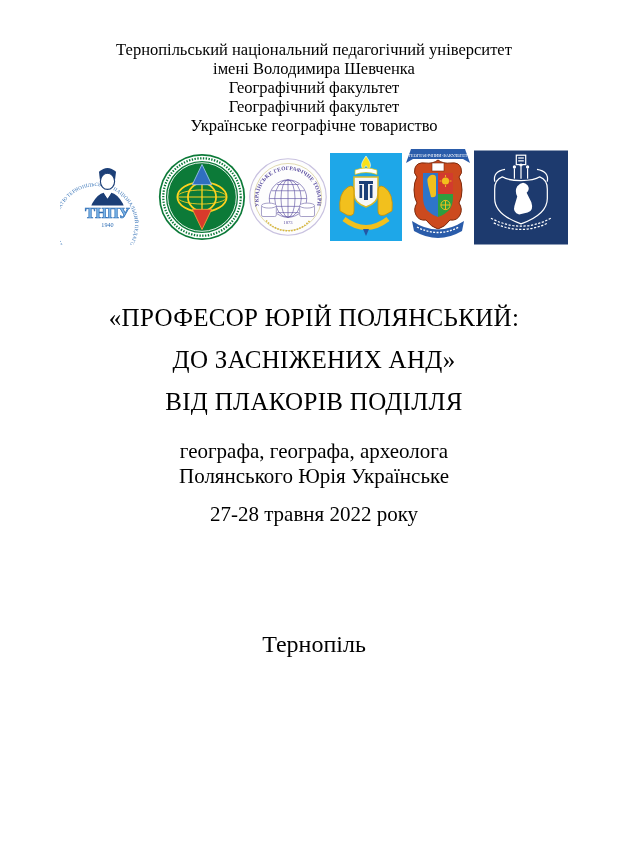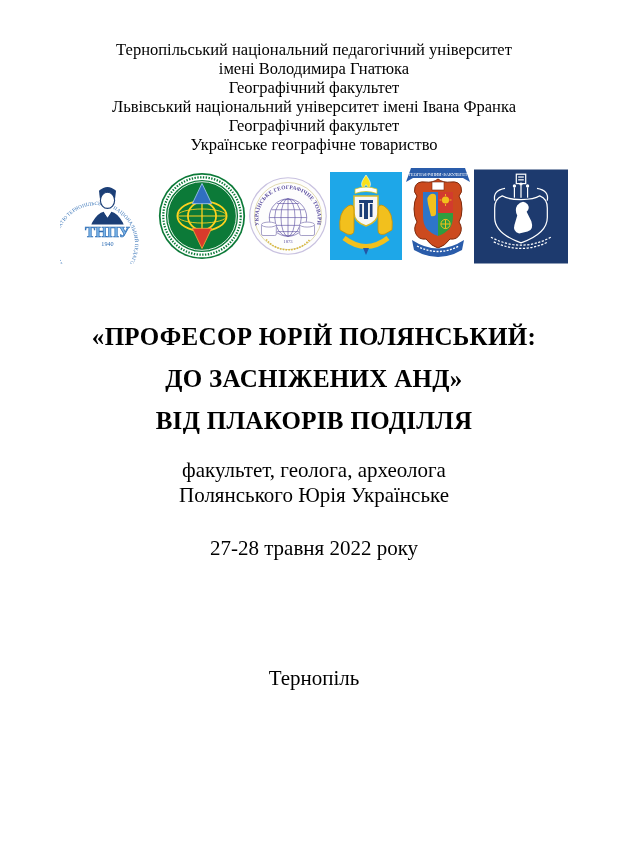--- a/index.html
+++ b/index.html
@@ -6,35 +6,34 @@
   body{
     width:628px;height:855px;background:#ffffff;
     font-family:"Liberation Serif","DejaVu Serif",serif;color:#000000;
     overflow:hidden;
   }
   .page{width:628px;height:855px;text-align:center;}
   .header{padding-top:40px;font-size:16.5px;line-height:19px;}
   .header div{white-space:nowrap;}
   .logos{margin-top:12px;height:100px;display:flex;justify-content:center;align-items:center;gap:3px;}
   .logos svg{display:block;}
-  .title{margin-top:50px;font-size:25px;font-weight:bold;line-height:42px;letter-spacing:0.3px;}
+  .title{margin-top:50px;font-size:25px;font-weight:normal;line-height:42px;letter-spacing:0.3px;}
   .subtitle{margin-top:16px;font-size:21px;line-height:24.5px;}
-  .date{margin-top:29px;font-size:21px;line-height:24px;}
-  .city{margin-top:106px;font-size:21px;line-height:24px;}
+  .date{margin-top:14px;font-size:21px;line-height:24px;}
+  .city{margin-top:106px;font-size:24px;line-height:24px;}
 </style>
 </head>
 <body>
 
 <div class="page">
 
   <div class="header">
     <div>Тернопільський національний педагогічний університет</div>
-    <div>імені Володимира Гнатюка</div>
+    <div>імені Володимира Шевченка</div>
     <div>Географічний факультет</div>
-    <div>Львівський національний університет імені Івана Франка</div>
     <div>Географічний факультет</div>
     <div>Українське географічне товариство</div>
   </div>
 
   <div class="logos">
 
     <svg width="95" height="95" viewBox="0 0 100 100">
       <circle cx="50" cy="50" r="49" fill="#ffffff"></circle>
       <defs>
           <path id="tnpuArc" d="M 9 50 A 41 41 0 1 1 8.99 50.01" fill="none"></path>
@@ -177,21 +176,21 @@
 
   </div>
 
   <div class="title">
     <div>«ПРОФЕСОР ЮРІЙ ПОЛЯНСЬКИЙ:</div>
     <div>ДО ЗАСНІЖЕНИХ АНД»</div>
     <div>ВІД ПЛАКОРІВ ПОДІЛЛЯ</div>
   </div>
 
   <div class="subtitle">
-    <div>факультет, геолога, археолога</div>
+    <div>географа, географа, археолога</div>
     <div>Полянського Юрія Українське</div>
   </div>
 
   <div class="date">27-28 травня 2022 року</div>
 
   <div class="city">Тернопіль</div>
 
 </div>
 
 </body></html>

